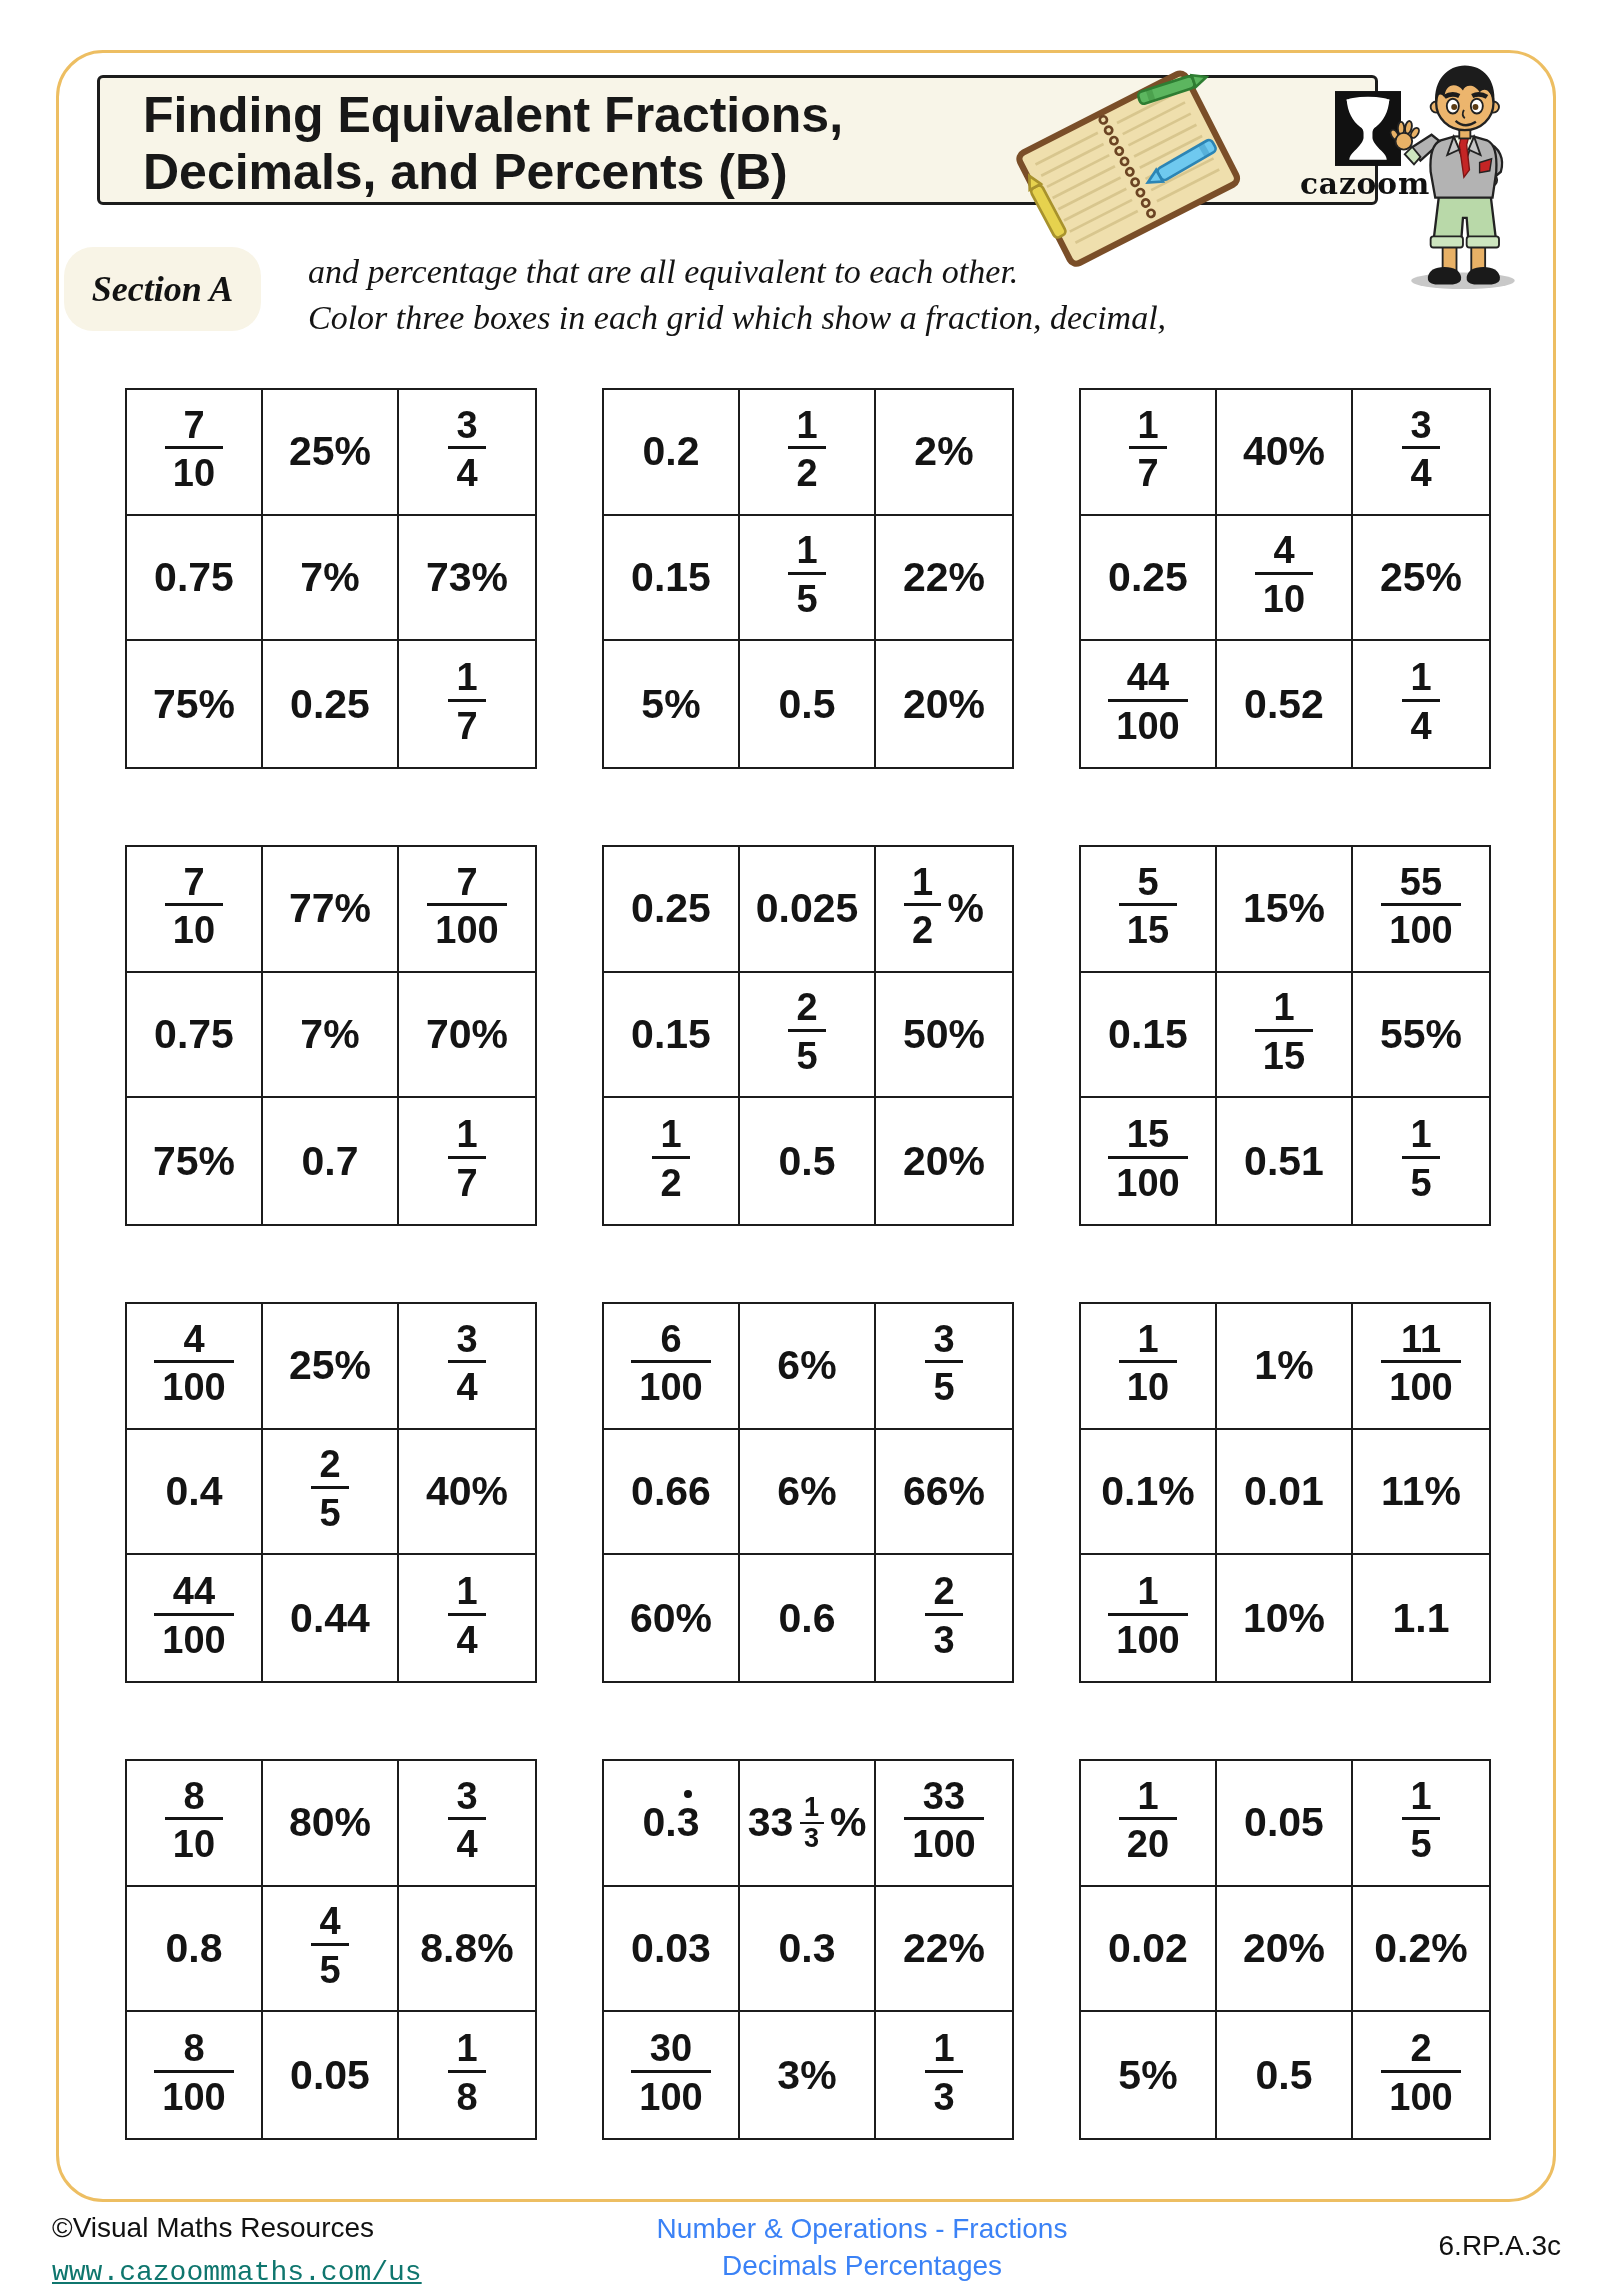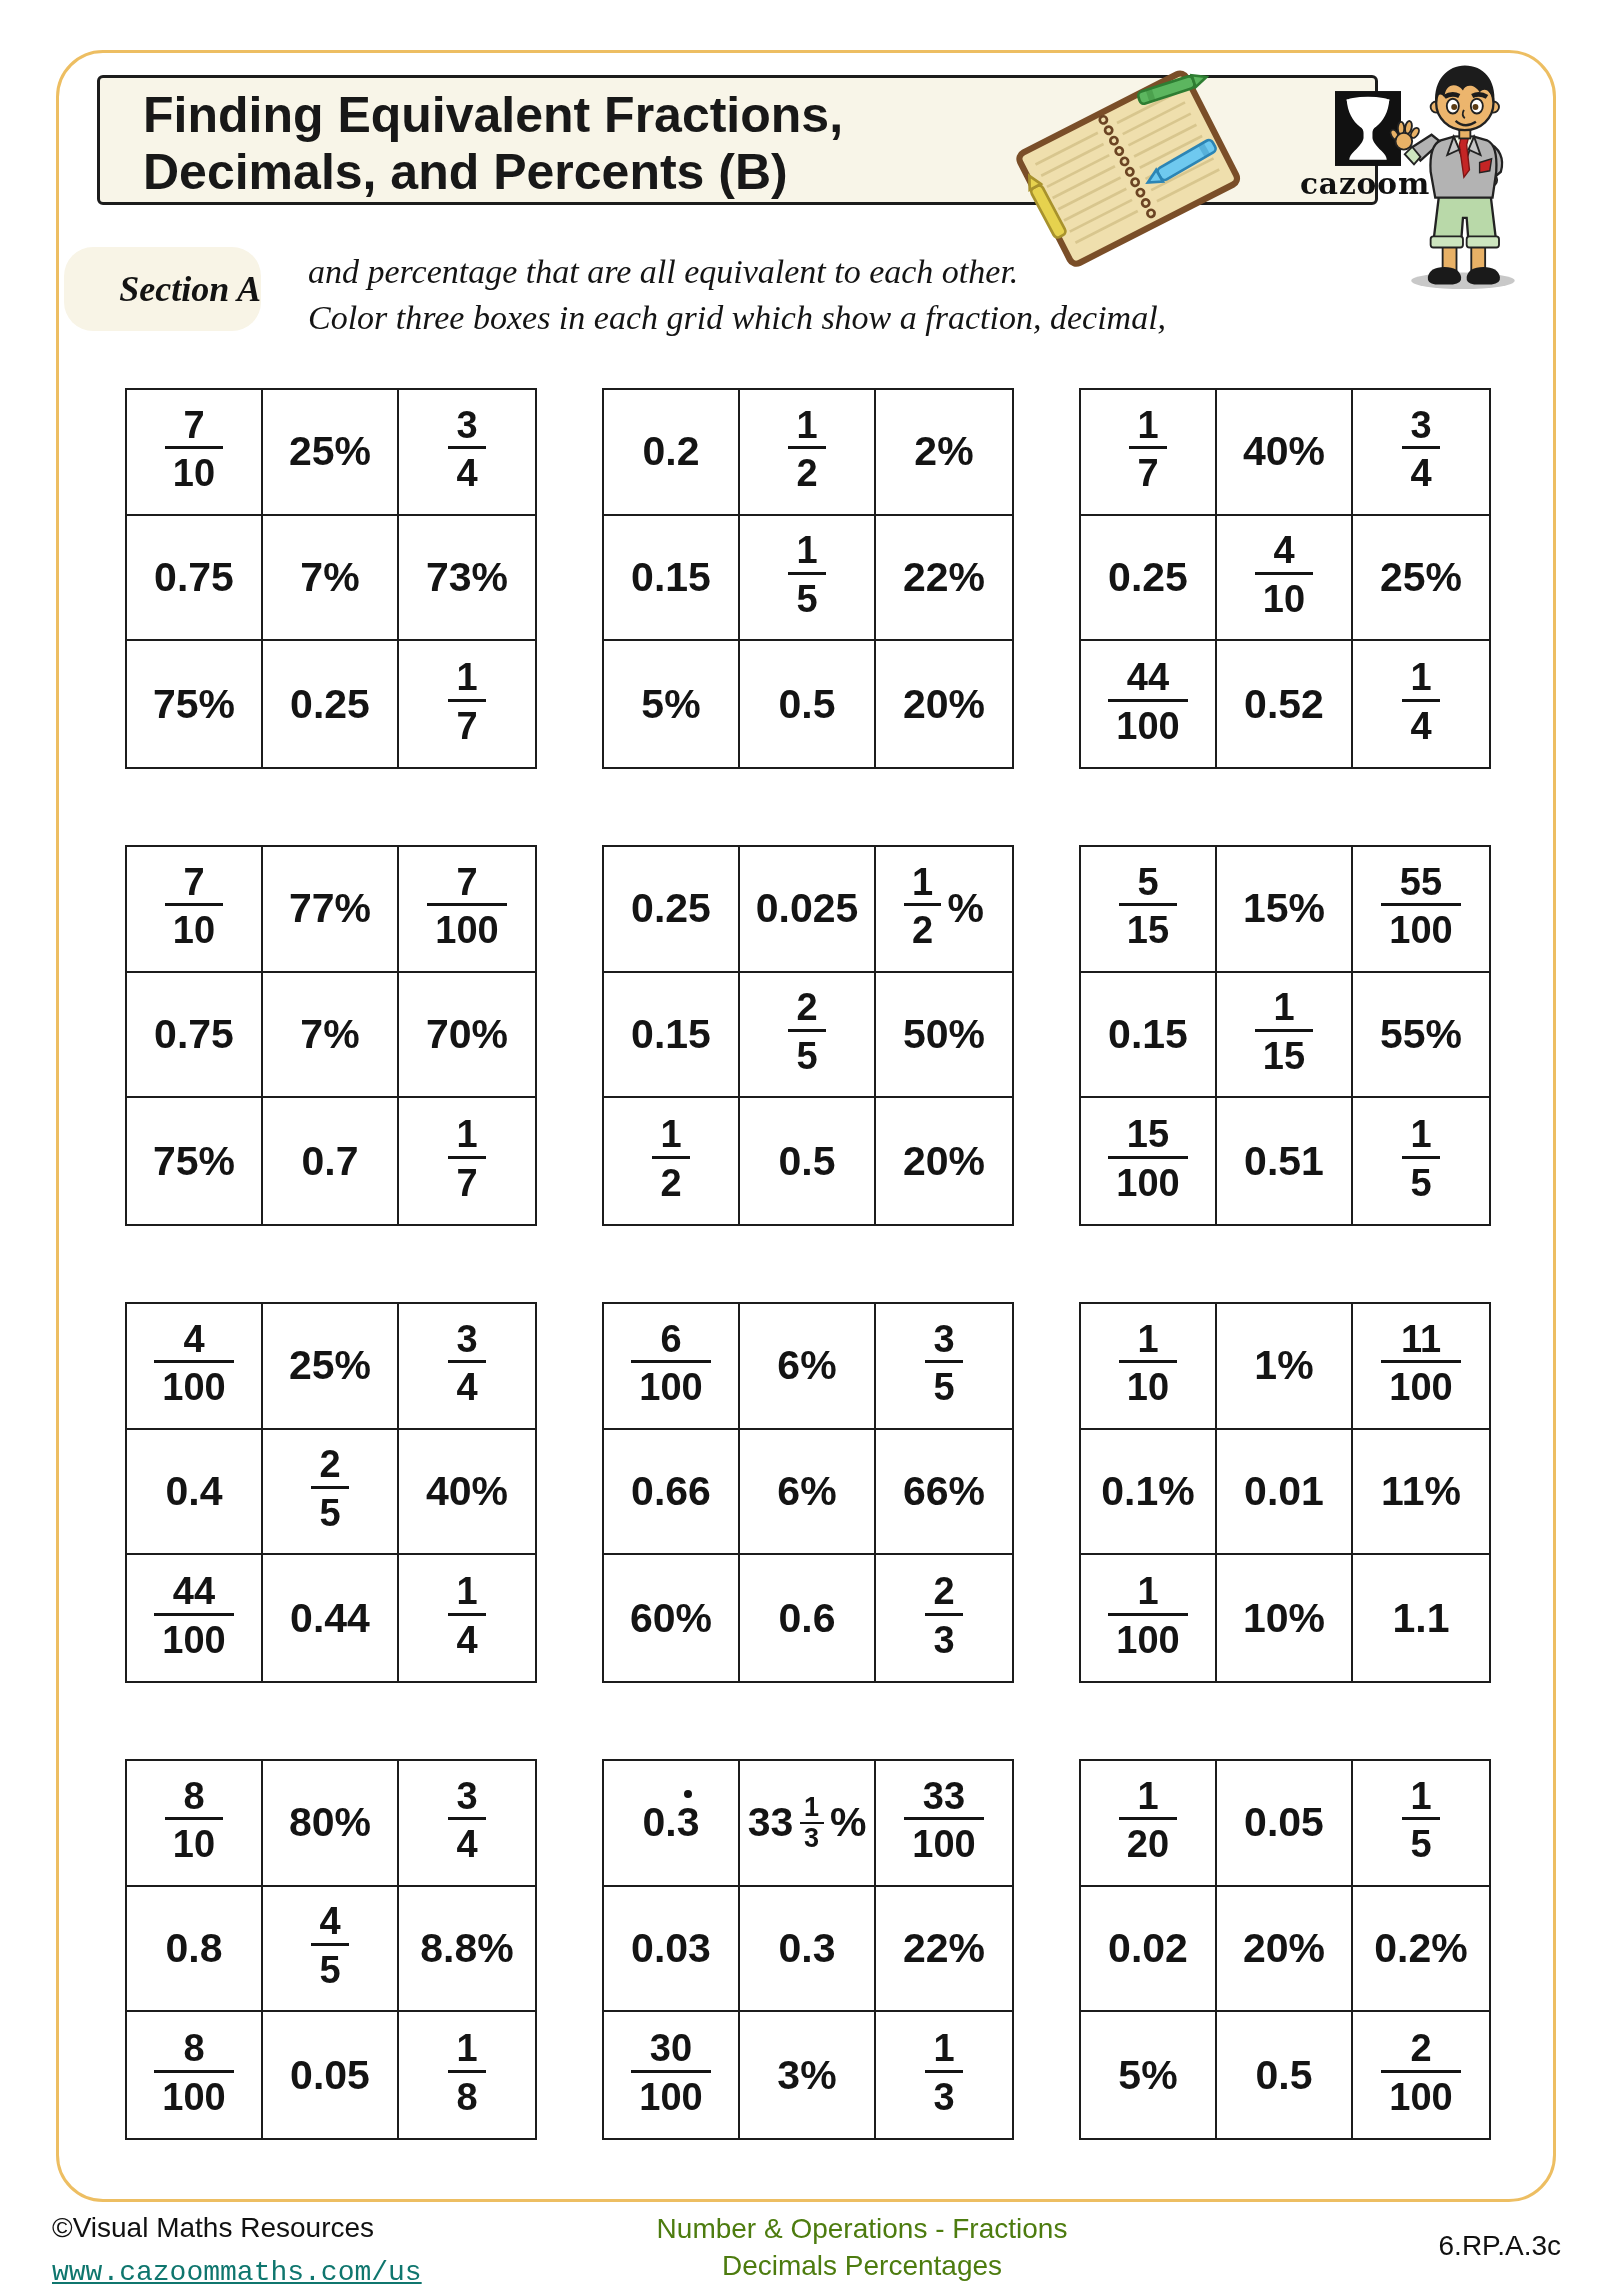--- a/index.html
+++ b/index.html
@@ -13,21 +13,21 @@
   .title{position:absolute;left:43px;top:9px;font-weight:700;font-size:50px;line-height:57px;
         color:#181818;font-family:"Liberation Sans",sans-serif;}
   .notebook{position:absolute;left:903px;top:-18px;width:253px;height:226px;overflow:visible;}
   .logo{position:absolute;left:1192px;top:12.5px;width:152px;text-align:right;}
   .logo-mark{display:block;margin:0 auto;width:66px;height:75px;}
   .logo-text{margin-top:0.9px;font-family:"DejaVu Serif",serif;font-weight:700;font-size:29.6px;
         letter-spacing:0.9px;color:#111;}
   .boy{position:absolute;left:1377px;top:59px;width:159px;height:231px;overflow:visible;}
   
   .section-label{position:absolute;left:64px;top:247px;width:197px;height:84px;background:#F8F4E6;
-        border-radius:29px;text-align:right;font-family:"Liberation Serif",serif;
+        border-radius:29px;text-align:center;font-family:"Liberation Serif",serif;
         font-style:italic;font-weight:700;font-size:36px;line-height:84px;color:#131313;}
   .instruction{position:absolute;left:308px;top:249px;font-family:"Liberation Serif",serif;
         font-style:italic;font-size:34px;line-height:46px;color:#141414;}
   
   .grids-area{position:absolute;left:125px;top:388px;display:grid;
         grid-template-columns:repeat(3,412px);grid-template-rows:repeat(4,381px);
         column-gap:65px;row-gap:76px;}
   .ggrid{border:2.7px solid #1c1c1c;display:grid;grid-template-columns:repeat(3,1fr);
         grid-template-rows:repeat(3,1fr);background:#fff;}
   .gcell{border-right:2.7px solid #1c1c1c;border-bottom:2.7px solid #1c1c1c;
@@ -44,21 +44,21 @@
   .crow{display:flex;align-items:center;gap:6.3px;}
   .pct{font-size:41px;}
   .whole{font-size:41px;}
   .rnum{position:relative;display:inline-block;}
   .rdot{position:absolute;left:50%;top:-9px;transform:translateX(-50%);width:8px;height:8px;
         border-radius:50%;background:#141414;}
   
   .f-left{position:absolute;left:52px;top:2210px;font-size:28px;line-height:36px;color:#111;}
   .f-link{display:inline-block;margin-top:9px;color:#0f766e;text-decoration:underline;cursor:pointer;font-family:Liberation Mono, monospace;}
   .f-center{position:absolute;left:862px;top:2210px;transform:translateX(-50%);
-        text-align:center;font-size:28px;line-height:37px;color:#4d7c0f;white-space:nowrap;}
+        text-align:center;font-size:28px;line-height:37px;color:#3b82f6;white-space:nowrap;}
   .f-right{position:absolute;right:61px;top:2230px;font-size:28px;color:#111;}
 </style>
 </head>
 <body>
 
 <div class="page">
 
   <div class="outer-frame"></div>
 
   <div class="title-box">

